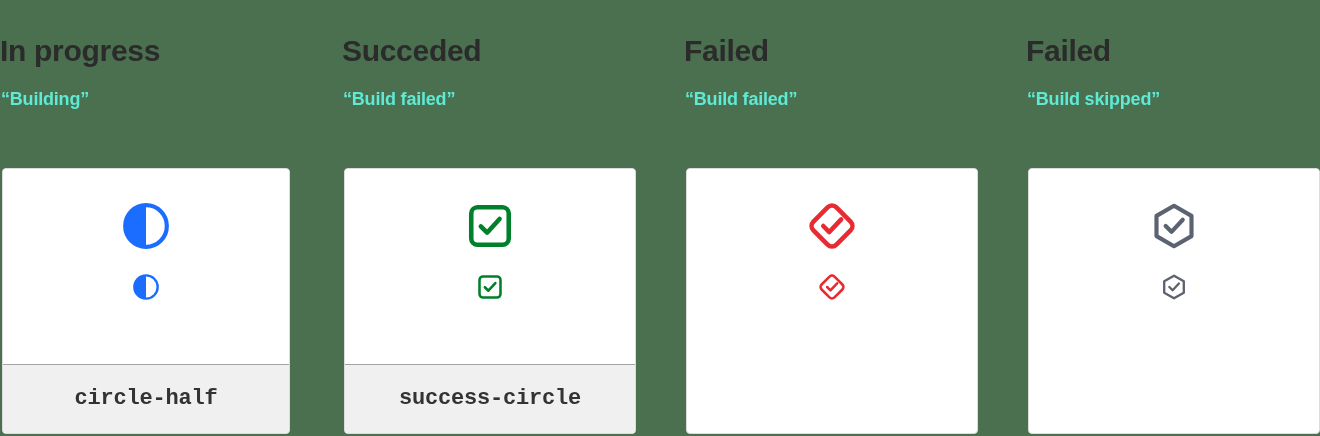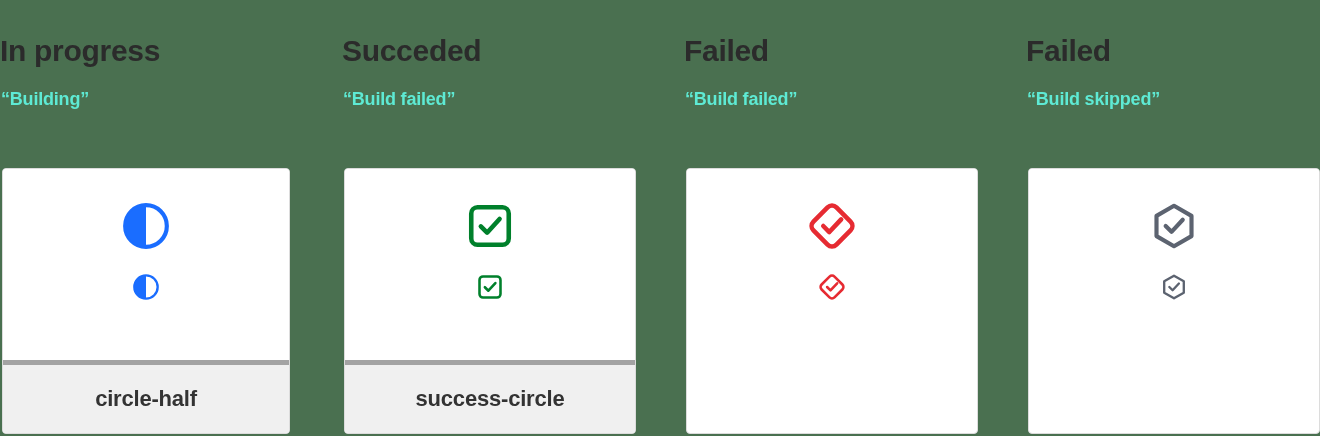--- a/index.html
+++ b/index.html
@@ -99,24 +99,25 @@
     height: 28px;
     display: block;
   }
   .card-footer {
     position: absolute;
     left: 0;
     right: 0;
     bottom: 0;
     height: 68px;
     background: #f0f0f0;
-    border-top: 5px solid #a3a3a3;
+    border-top: 1px solid #a3a3a3;
     display: flex;
     align-items: center;
     justify-content: center;
+    font-family: Liberation Mono, monospace;
   }
   .card-footer .label {
     font-size: 22px;
     font-weight: bold;
     color: #333333;
     letter-spacing: -0.2px;
     line-height: 1;
   }
 </style>
 </head>

